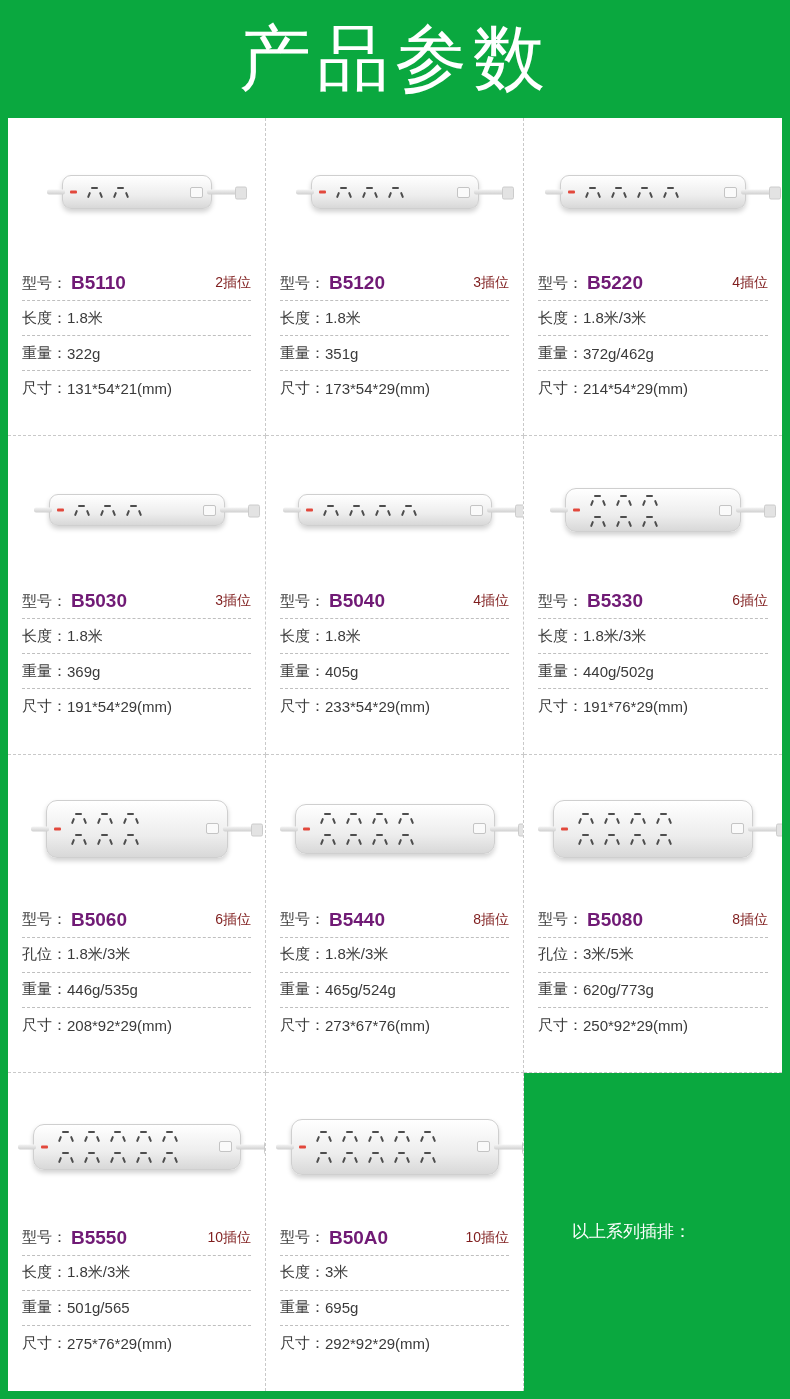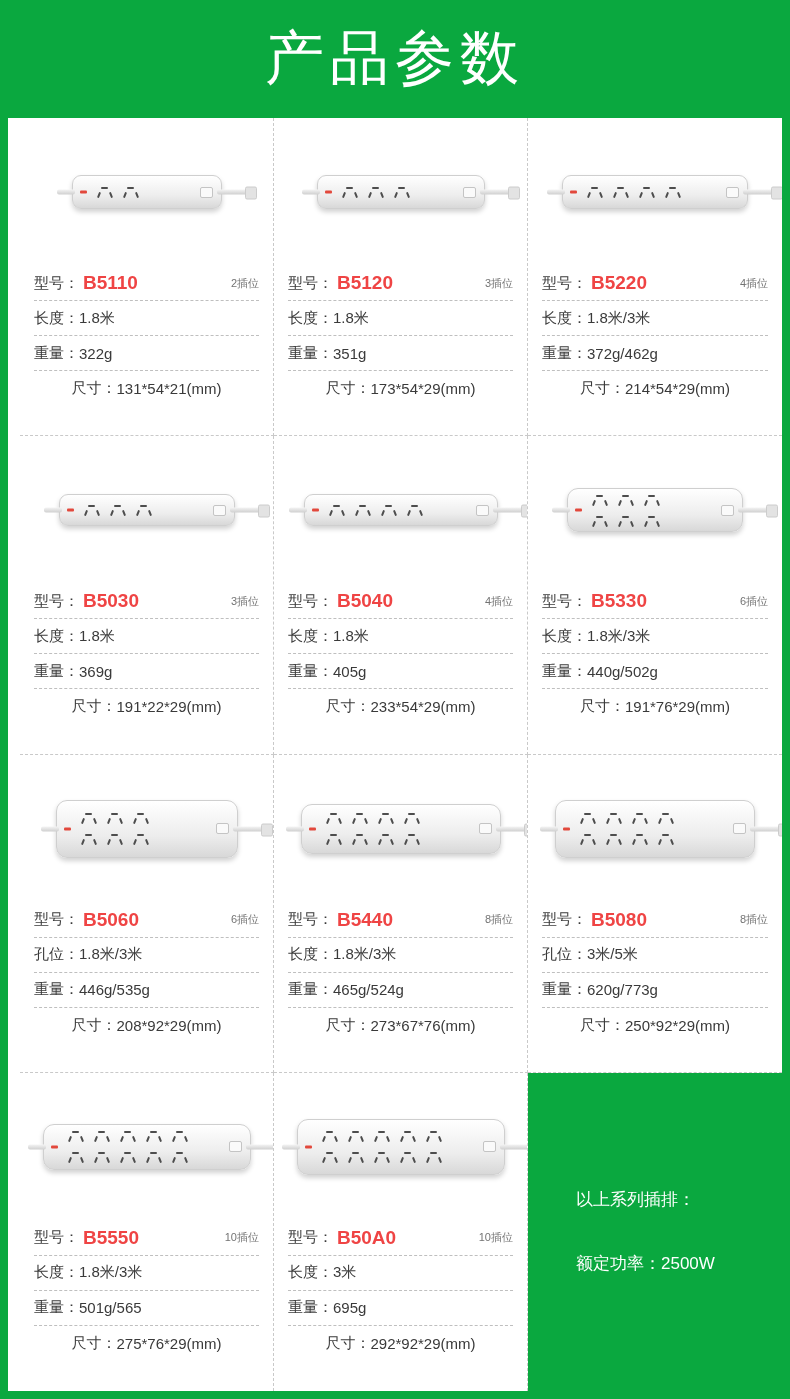--- a/index.html
+++ b/index.html
@@ -18,36 +18,35 @@
   }
   .header {
     height: 118px;
     display: flex;
     align-items: center;
     justify-content: center;
     background: #0aa83f;
   }
   .header-title {
     color: #ffffff;
-    font-size: 59px;
+    font-size: 72px;
     letter-spacing: 6px;
     font-weight: normal;
     font-family: "DejaVu Sans", sans-serif;
   }
   .grid {
     position: absolute;
     top: 118px;
     left: 8px;
     width: 774px;
     height: 1273px;
     background: #ffffff;
     display: grid;
     grid-template-columns: repeat(3, 1fr);
     grid-template-rows: repeat(4, 1fr);
-    padding-left: 12px;
   }
   .cell {
     position: relative;
     border-right: 1px dashed #c9c9c9;
     border-bottom: 1px dashed #c9c9c9;
     display: flex;
     flex-direction: column;
     background: #ffffff;
     overflow: hidden;
   }
@@ -66,35 +65,35 @@
   }
   .spec-row {
     border-bottom: 1px dashed #bfbfbf;
     height: 35px;
     display: flex;
     align-items: center;
     font-size: 15px;
     color: #3a3a3a;
     white-space: nowrap;
   }
-  .spec-row:last-child { border-bottom: none; justify-content: center; }
+  .spec-row:last-child { border-bottom: none; }
   .spec-row.model {
     justify-content: flex-start;
   }
   .label { color: #3a3a3a; }
   .model-no {
     font-size: 19px;
     font-weight: bold;
-    color: #ef4444;
+    color: #701a75;
     margin-left: 4px;
   }
   .slots {
     margin-left: auto;
-    font-size: 11px;
-    color: #737373;
+    font-size: 14px;
+    color: #7f1d1d;
   }
   .val { }
 
   
   .strip-wrap {
     position: relative;
     width: 100%;
     height: 100%;
     display: flex;
     align-items: center;
@@ -397,21 +396,21 @@
           <div class="spec-row">
             <span class="label">长度：</span>
             <span class="val">1.8米</span>
           </div>
           <div class="spec-row">
             <span class="label">重量：</span>
             <span class="val">369g</span>
           </div>
           <div class="spec-row">
             <span class="label">尺寸：</span>
-            <span class="val">191*22*29(mm)</span>
+            <span class="val">191*54*29(mm)</span>
           </div>
         </div>
       </div>
       <div class="cell">
         <div class="img-area">
           <div class="strip-wrap">
             <div class="strip" style="width: 194px; height: 32px;">
               <div class="led"></div>
               <div class="sockets">
                 <div class="sock">
@@ -918,18 +917,17 @@
             <span class="val">695g</span>
           </div>
           <div class="spec-row">
             <span class="label">尺寸：</span>
             <span class="val">292*92*29(mm)</span>
           </div>
         </div>
       </div>
       <div class="cell row4 notes">
         <div>以上系列插排：</div>
-        <div>额定功率：2500W</div>
       </div>
     </div>
 
   <div class="footer-band"></div>
 </div>
 
 </body></html>

